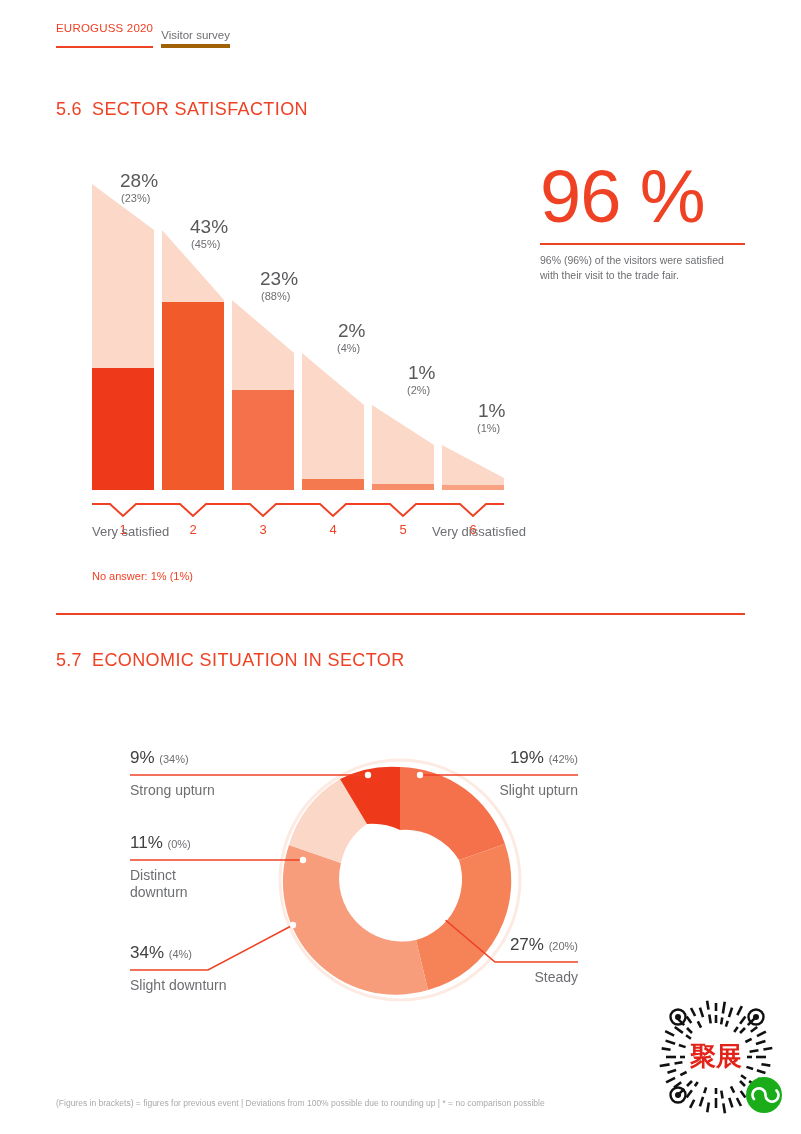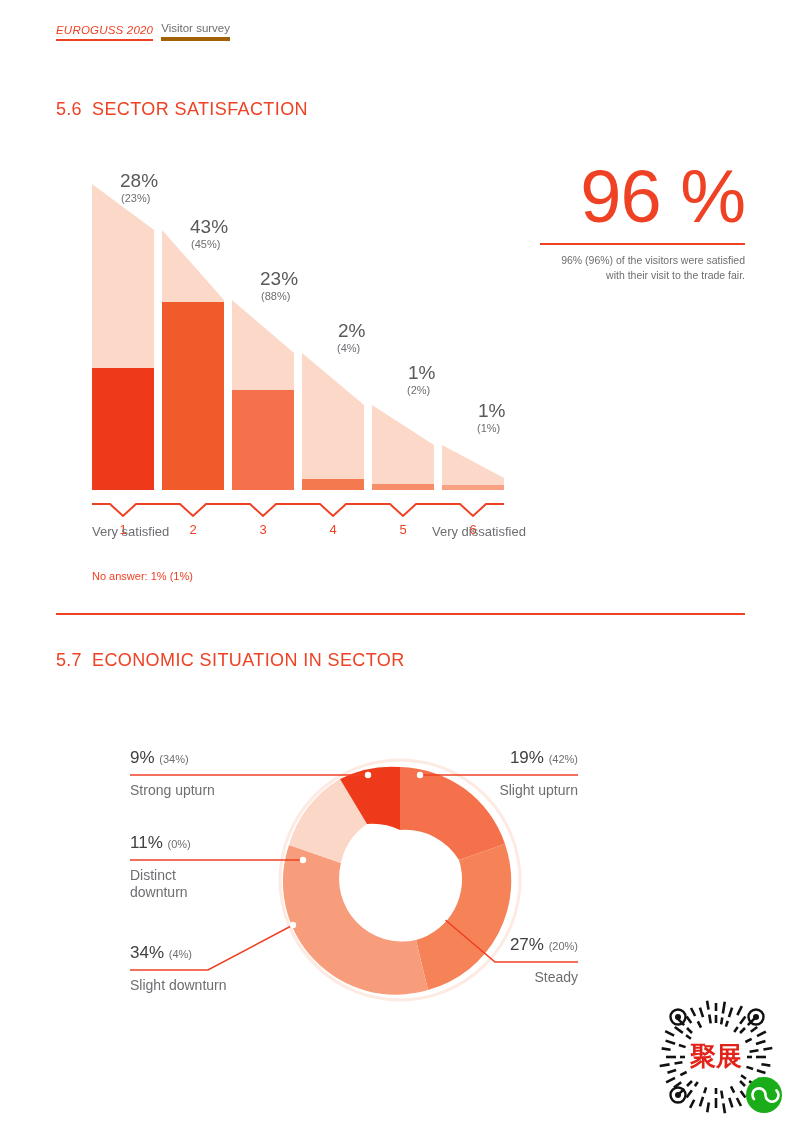--- a/index.html
+++ b/index.html
@@ -26,23 +26,22 @@
     left: 56px;
     top: 22px;
     display: flex;
     align-items: flex-end;
     gap: 8px;
   }
   .hdr-brand {
     font-size: 11.5px;
     color: #ef4123;
     letter-spacing: .2px;
-    padding-bottom: 3px;
+    padding-bottom: 12px;
     border-bottom: 2px solid #ef4123;
-    font-style: italic;
   }
   .hdr-sub {
     font-size: 11.5px;
     color: #6d6e71;
     padding-bottom: 3px;
     border-bottom: 4px solid #a16207;
   }
 
   
   .sec-num {
@@ -104,21 +103,21 @@
     font-size: 11px;
     color: #ef4123;
   }
 
   
   .bigstat {
     position: absolute;
     left: 540px;
     top: 158px;
     width: 205px;
-    text-align: right;
+    text-align: left;
   }
   .bigstat-num {
     font-size: 74px;
     line-height: 78px;
     color: #ef4123;
     font-weight: normal;
     letter-spacing: -1px;
   }
   .bigstat-rule {
     margin: 7px 0 8px auto;
@@ -502,14 +501,15 @@
 
       <text x="68" y="70" text-anchor="middle" font-family="'Liberation Sans', sans-serif" font-size="26" font-weight="bold" fill="#e2231a">聚展</text>
 
       <g>
         <circle cx="116" cy="100" r="18" fill="#1aad19"></circle>
         <path d="M 106 104 a 6.5 6.5 0 1 1 11.5 -4.5 a 6.5 6.5 0 1 0 11 -4" fill="none" stroke="#ffffff" stroke-width="2.6" stroke-linecap="round"></path>
       </g>
     </svg>
   </div>
 
+  <div class="footer">(Figures in brackets) = figures for previous event | Deviations from 100% possible due to rounding up | * = no comparison possible</div>
 
 </div>
 
 </body></html>

